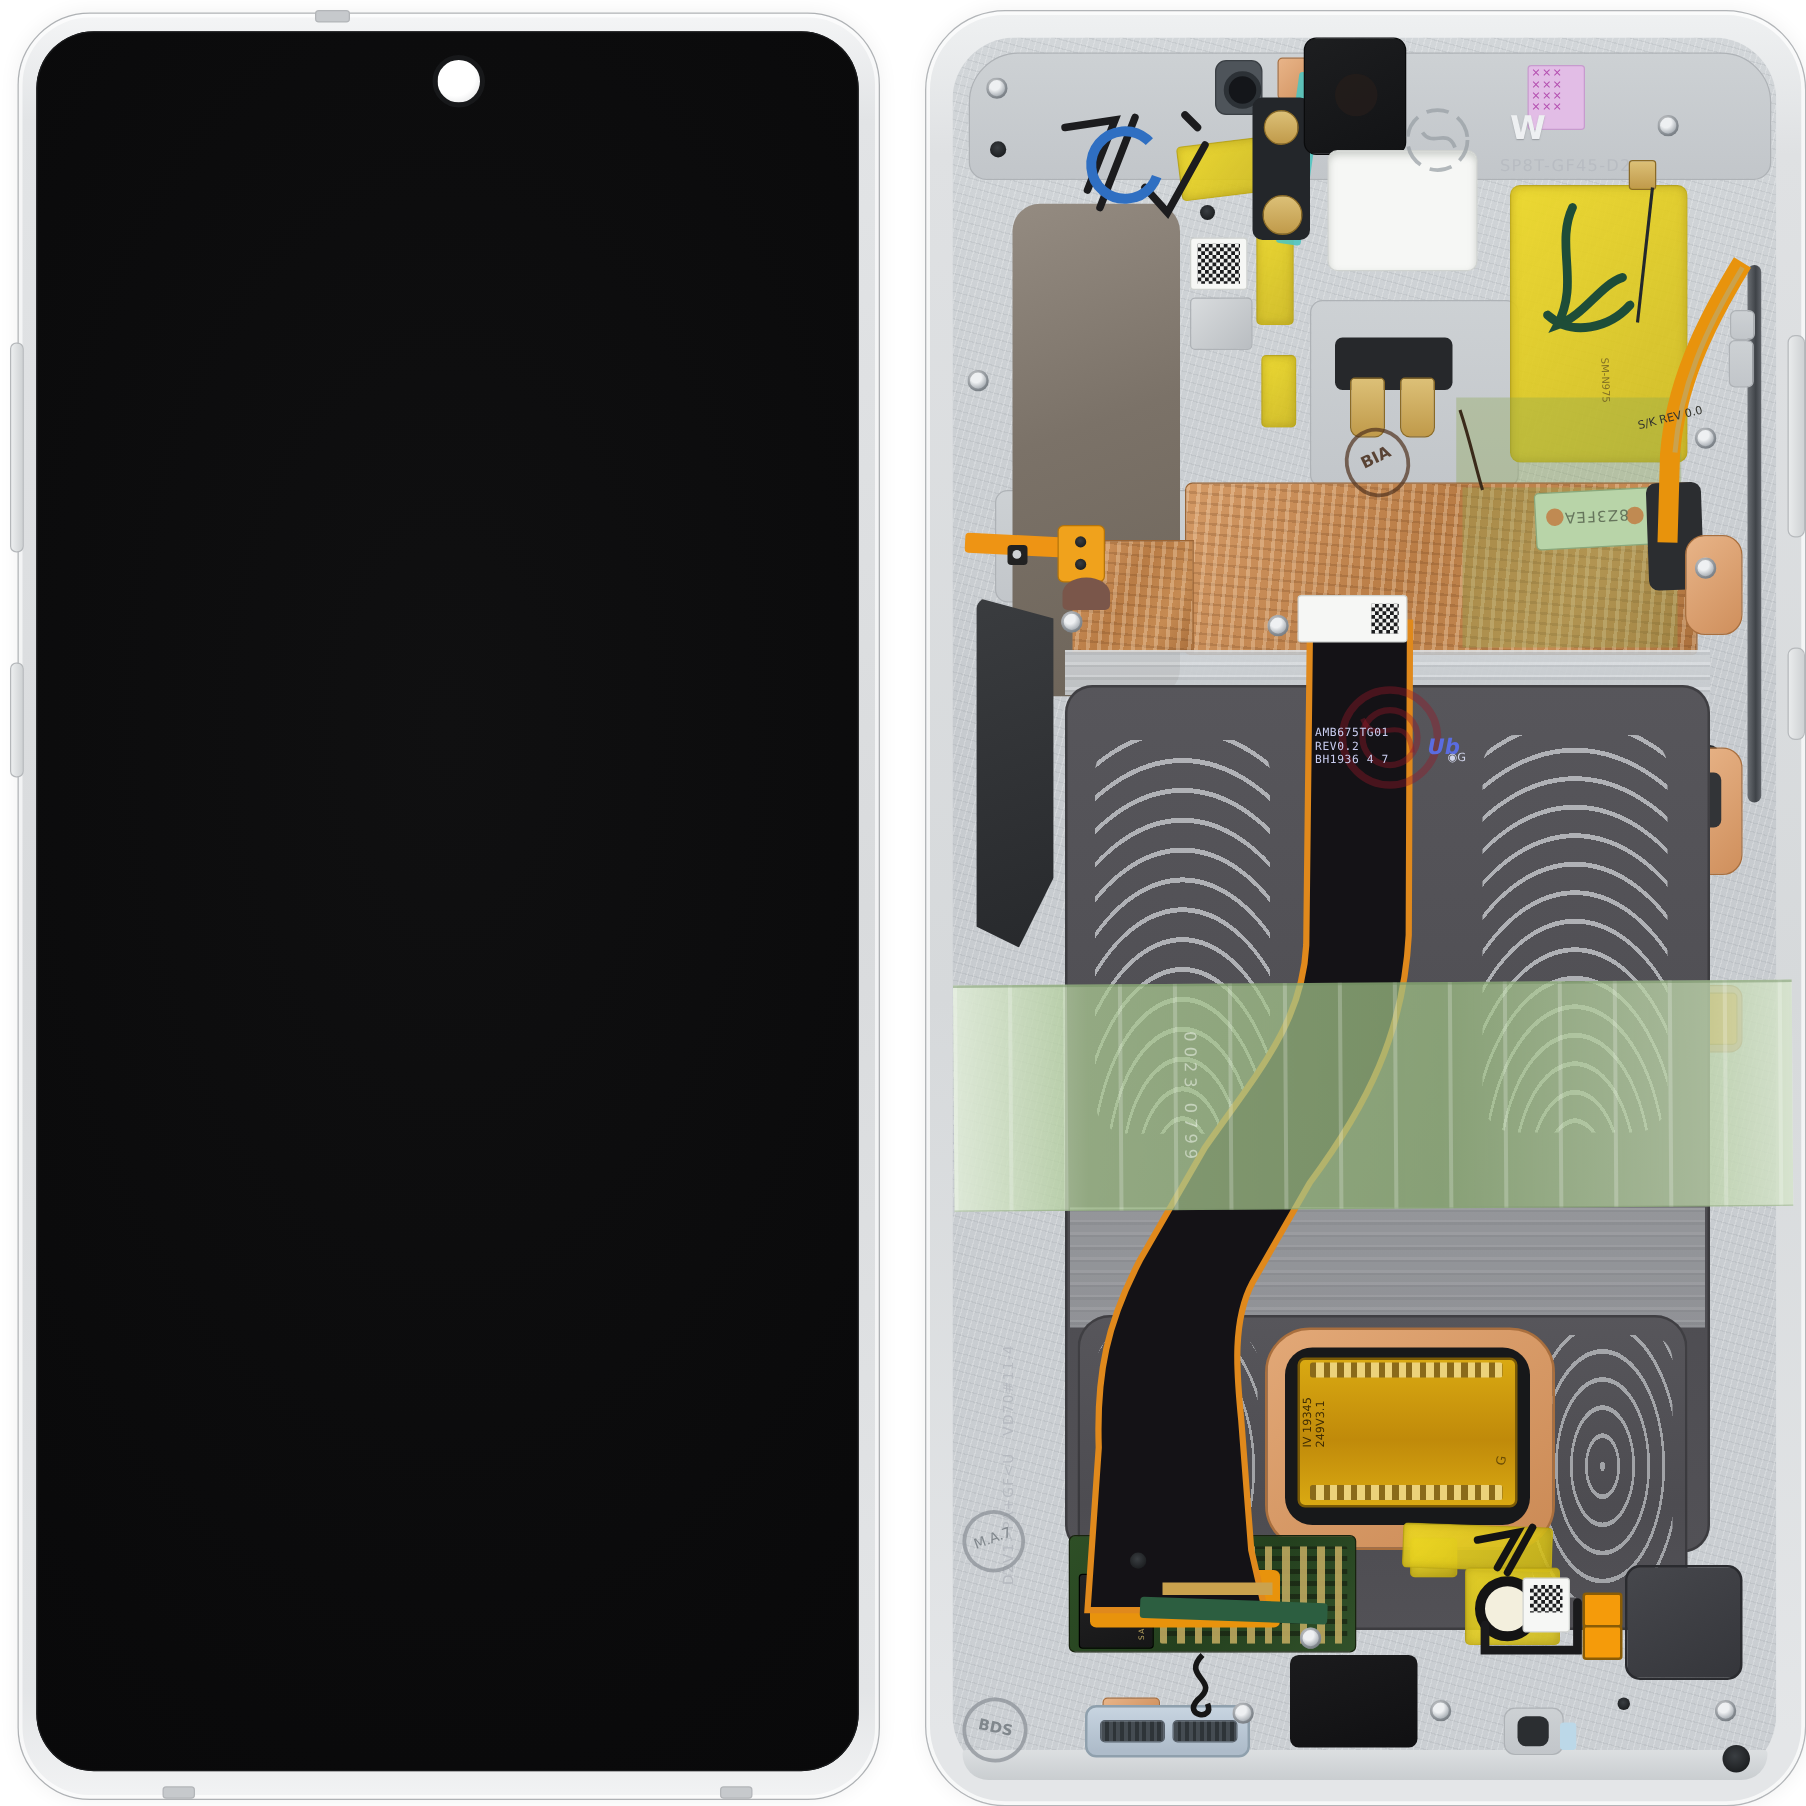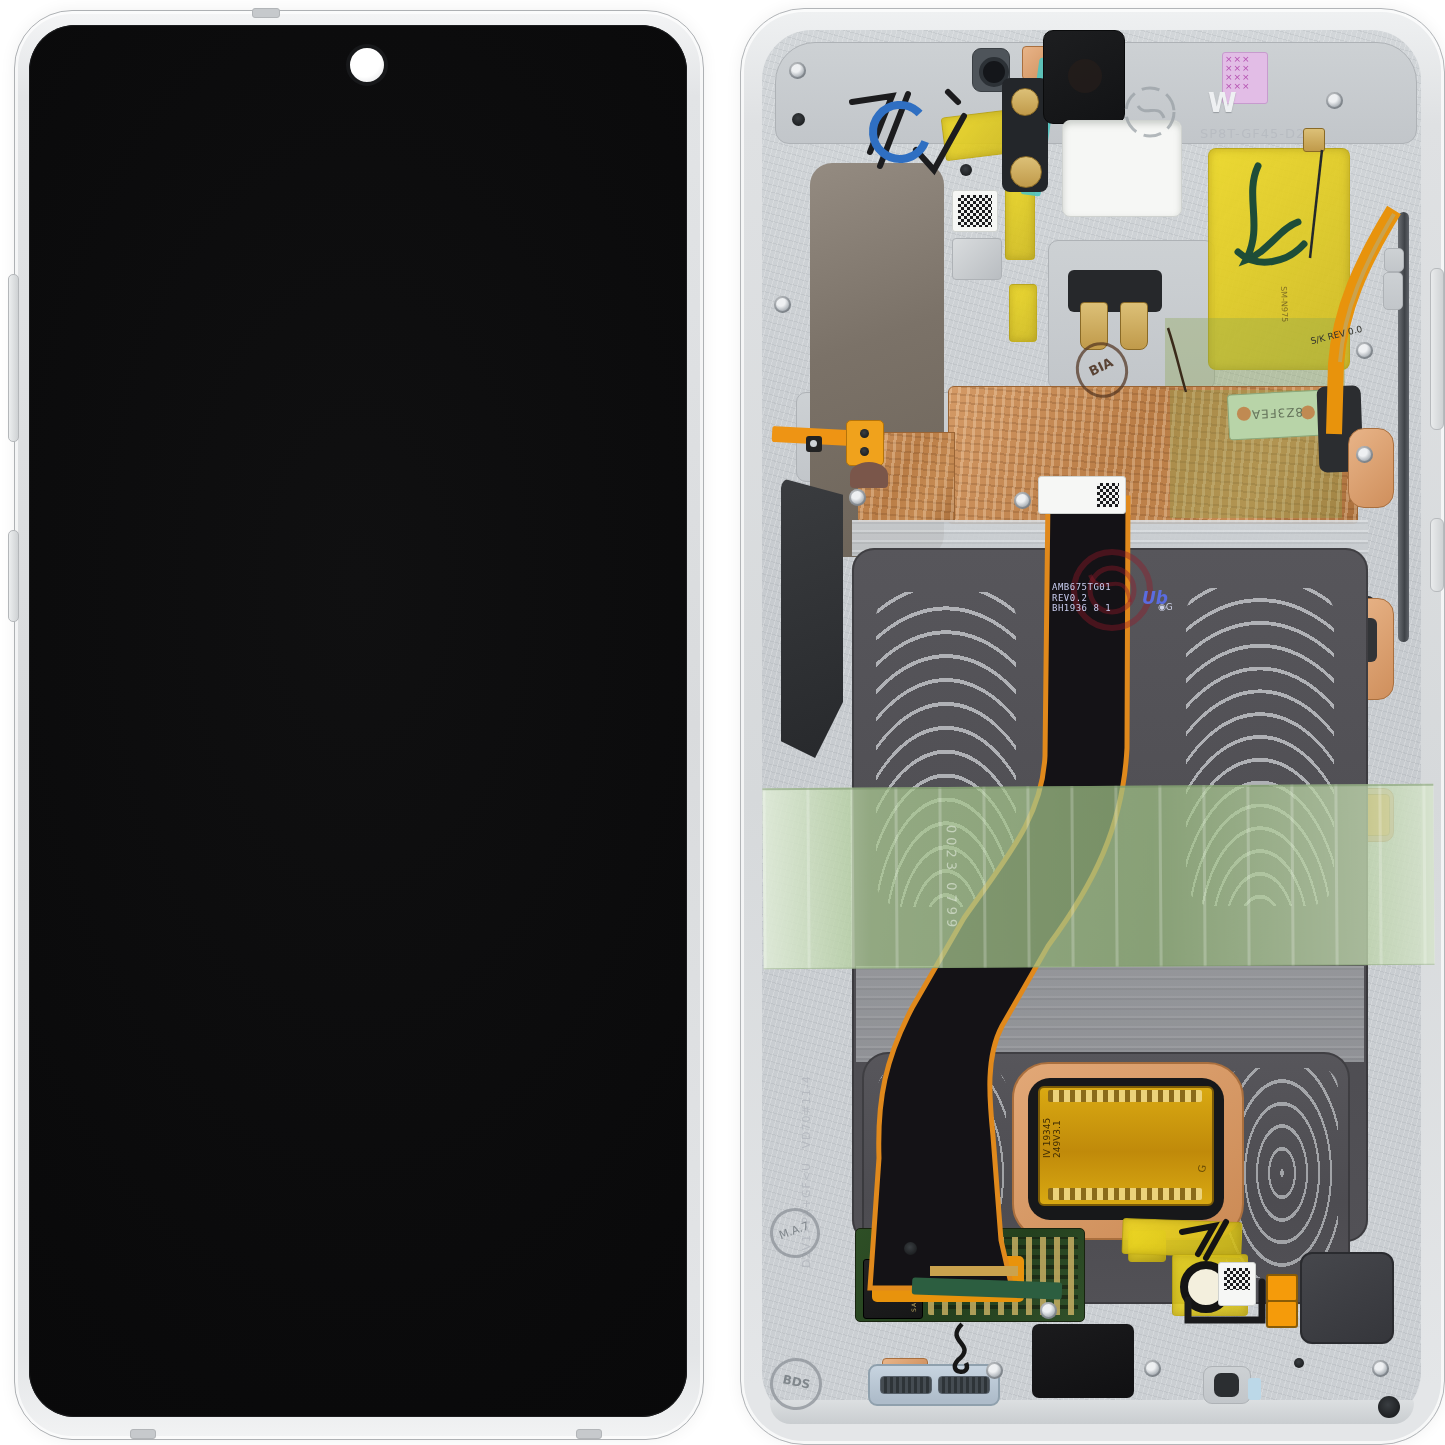--- a/index.html
+++ b/index.html
@@ -259,21 +259,21 @@
         <path d="M1182,1232 L1214,1226 L1198,1254"></path>
         <path d="M1226,1222 L1206,1258"></path>
       </g>
 
       <path d="M962,1324 C944,1342 978,1344 958,1360 C946,1373 972,1377 966,1363" stroke="#161616" stroke-width="4.5" fill="none"></path>
     </svg>
 
     <div class="abs label-cof" style="left:1052px;top:582px;z-index:6;">
       <div>AMB675TG01</div>
       <div>REV0.2</div>
-      <div>BH1936 8 1</div>
+      <div>BH1936 4 7</div>
     </div>
     <div class="abs" style="left:1142px;top:588px;z-index:6;color:#5a6ce0;font-style:italic;font-weight:bold;font-size:17px;">Ub</div>
     <div class="abs" style="left:1158px;top:602px;z-index:6;color:#cfd3e8;font-size:9px;">◉G</div>
 
     <div class="abs" style="left:1076px;top:342px;width:46px;height:50px;border:3px solid rgba(80,50,30,.7);border-radius:50%;transform:rotate(-18deg);">
       <div style="margin-top:14px;text-align:center;font-size:13px;color:rgba(70,44,26,.85);font-weight:bold;transform:rotate(-8deg);">BIA</div>
     </div>
 
     <div class="abs" style="left:1310px;top:330px;font-size:9px;color:#33342e;transform:rotate(-14deg);z-index:4;">S/K REV 0.0</div>
     <div class="abs" style="left:1288px;top:286px;font-size:8px;color:#6b5a20;transform:rotate(88deg);transform-origin:0 0;z-index:4;opacity:.8;">SM-N975</div>

